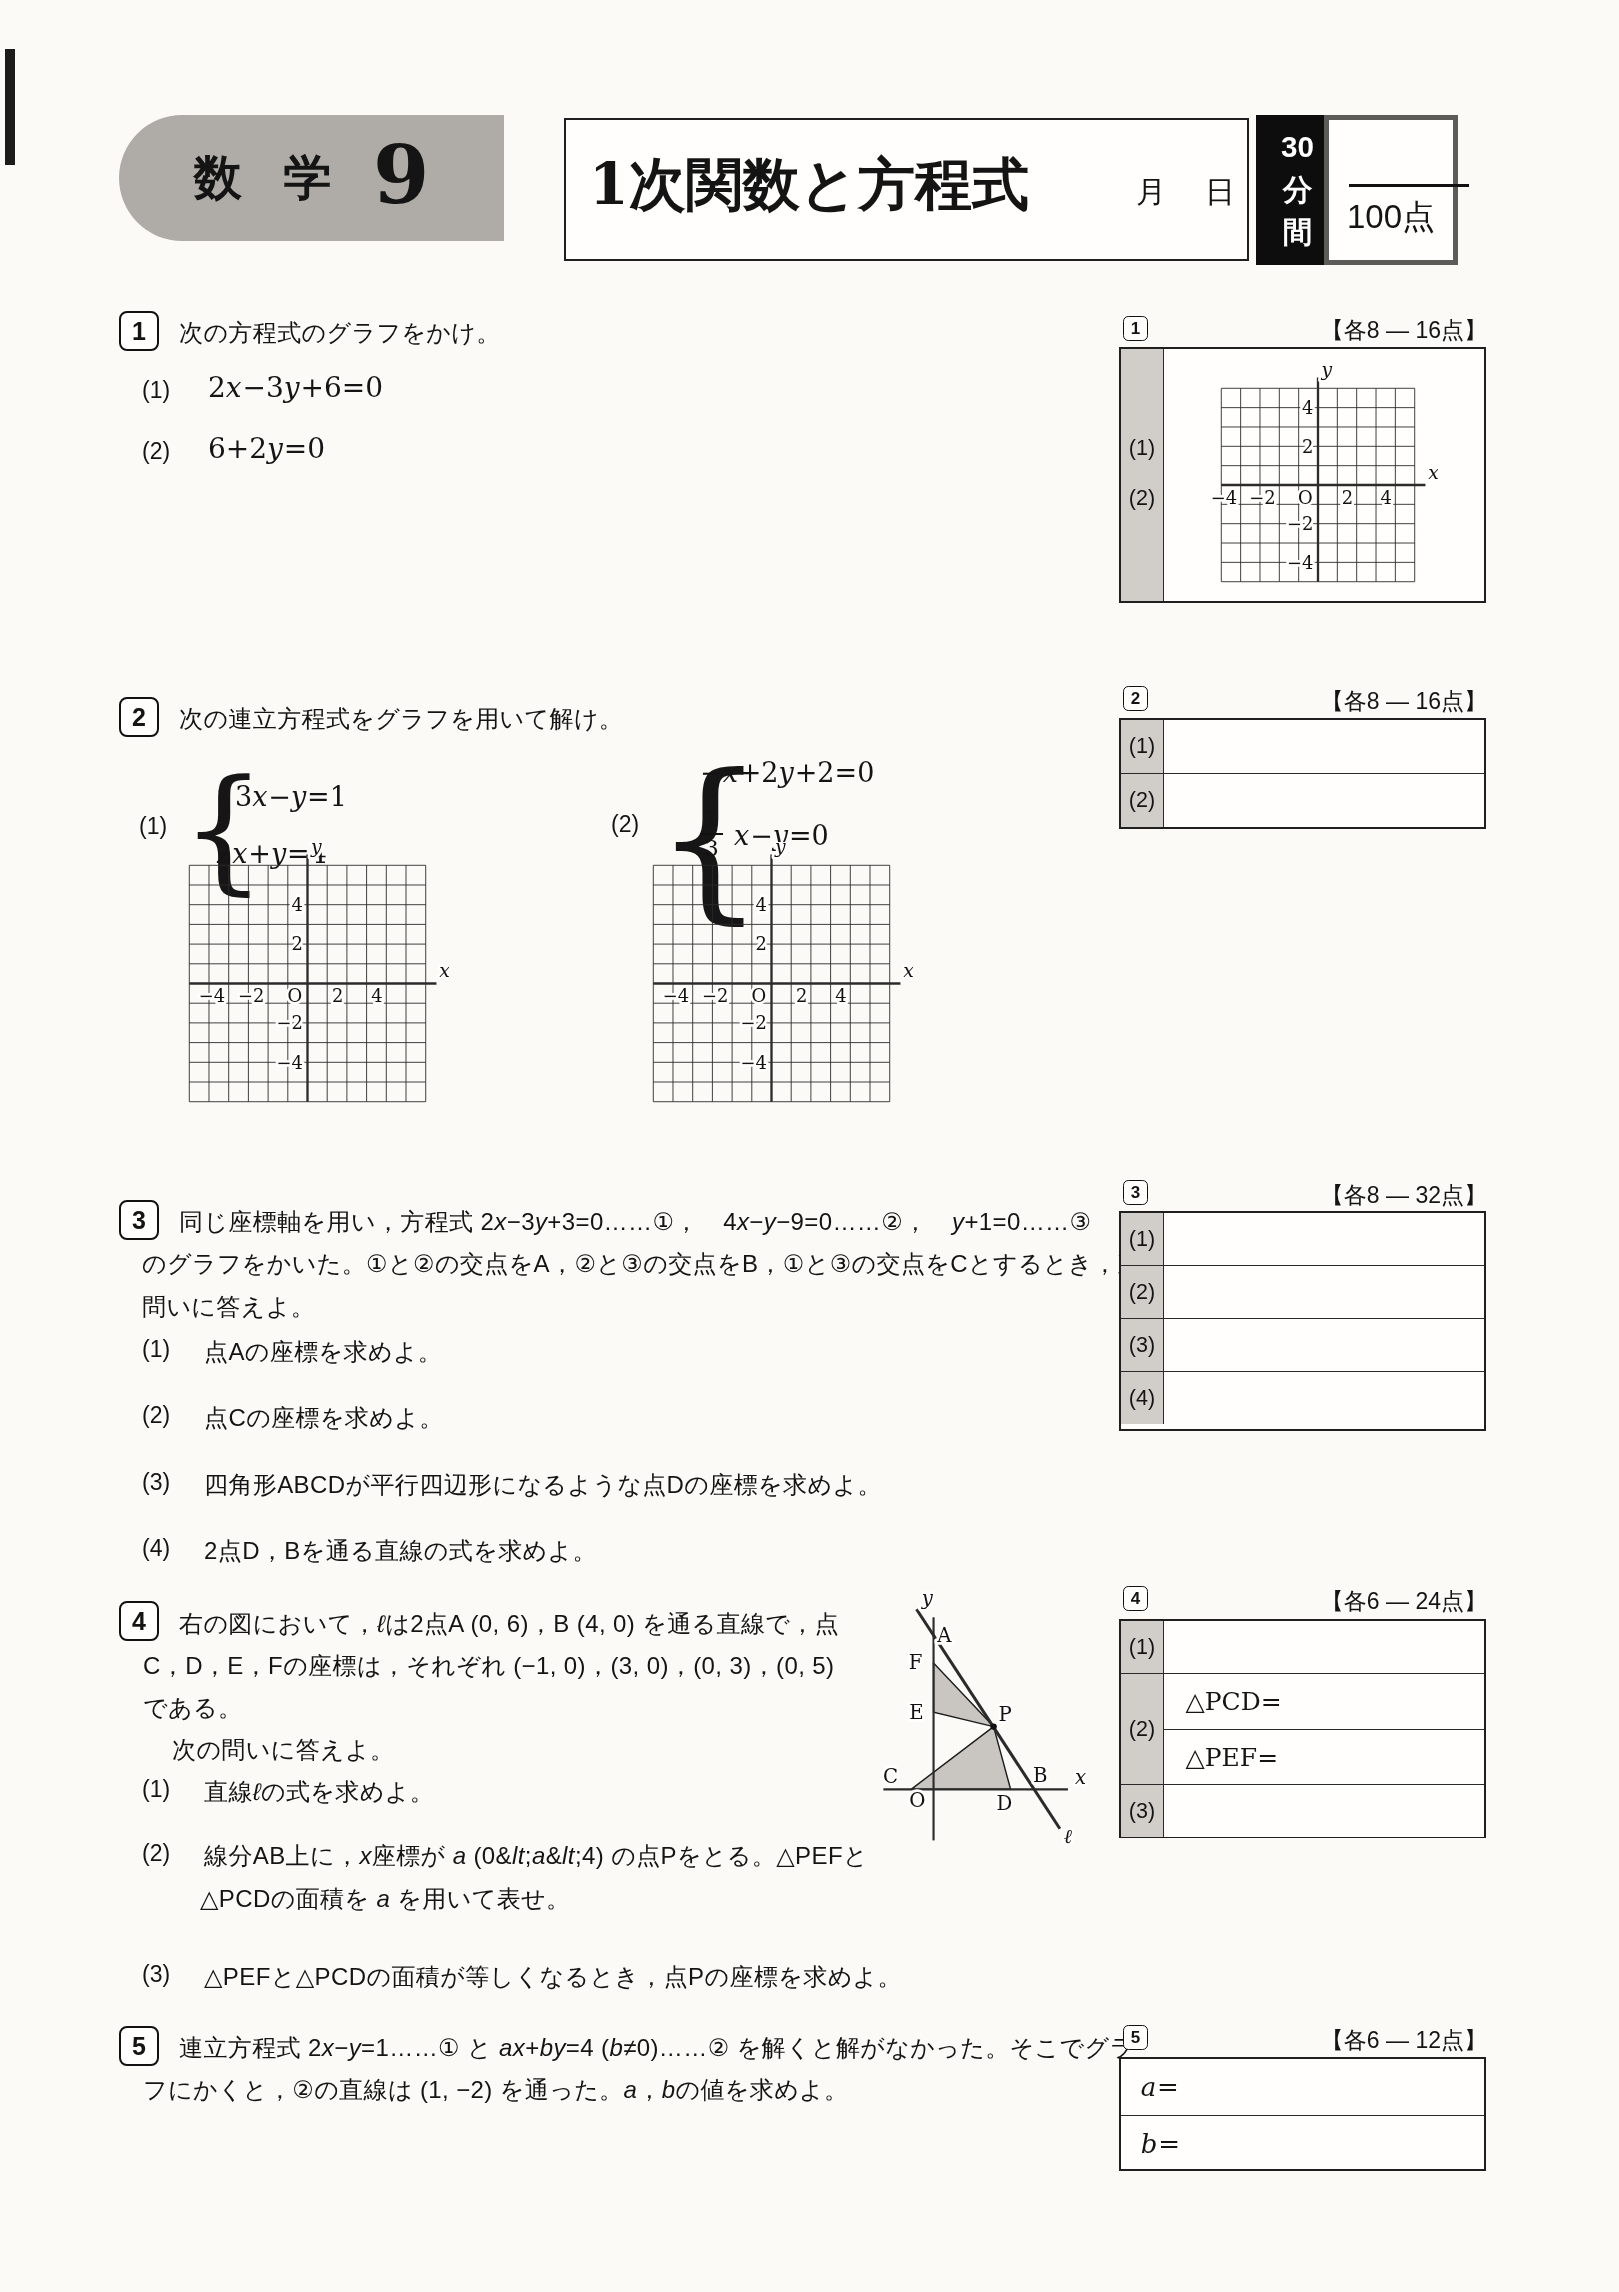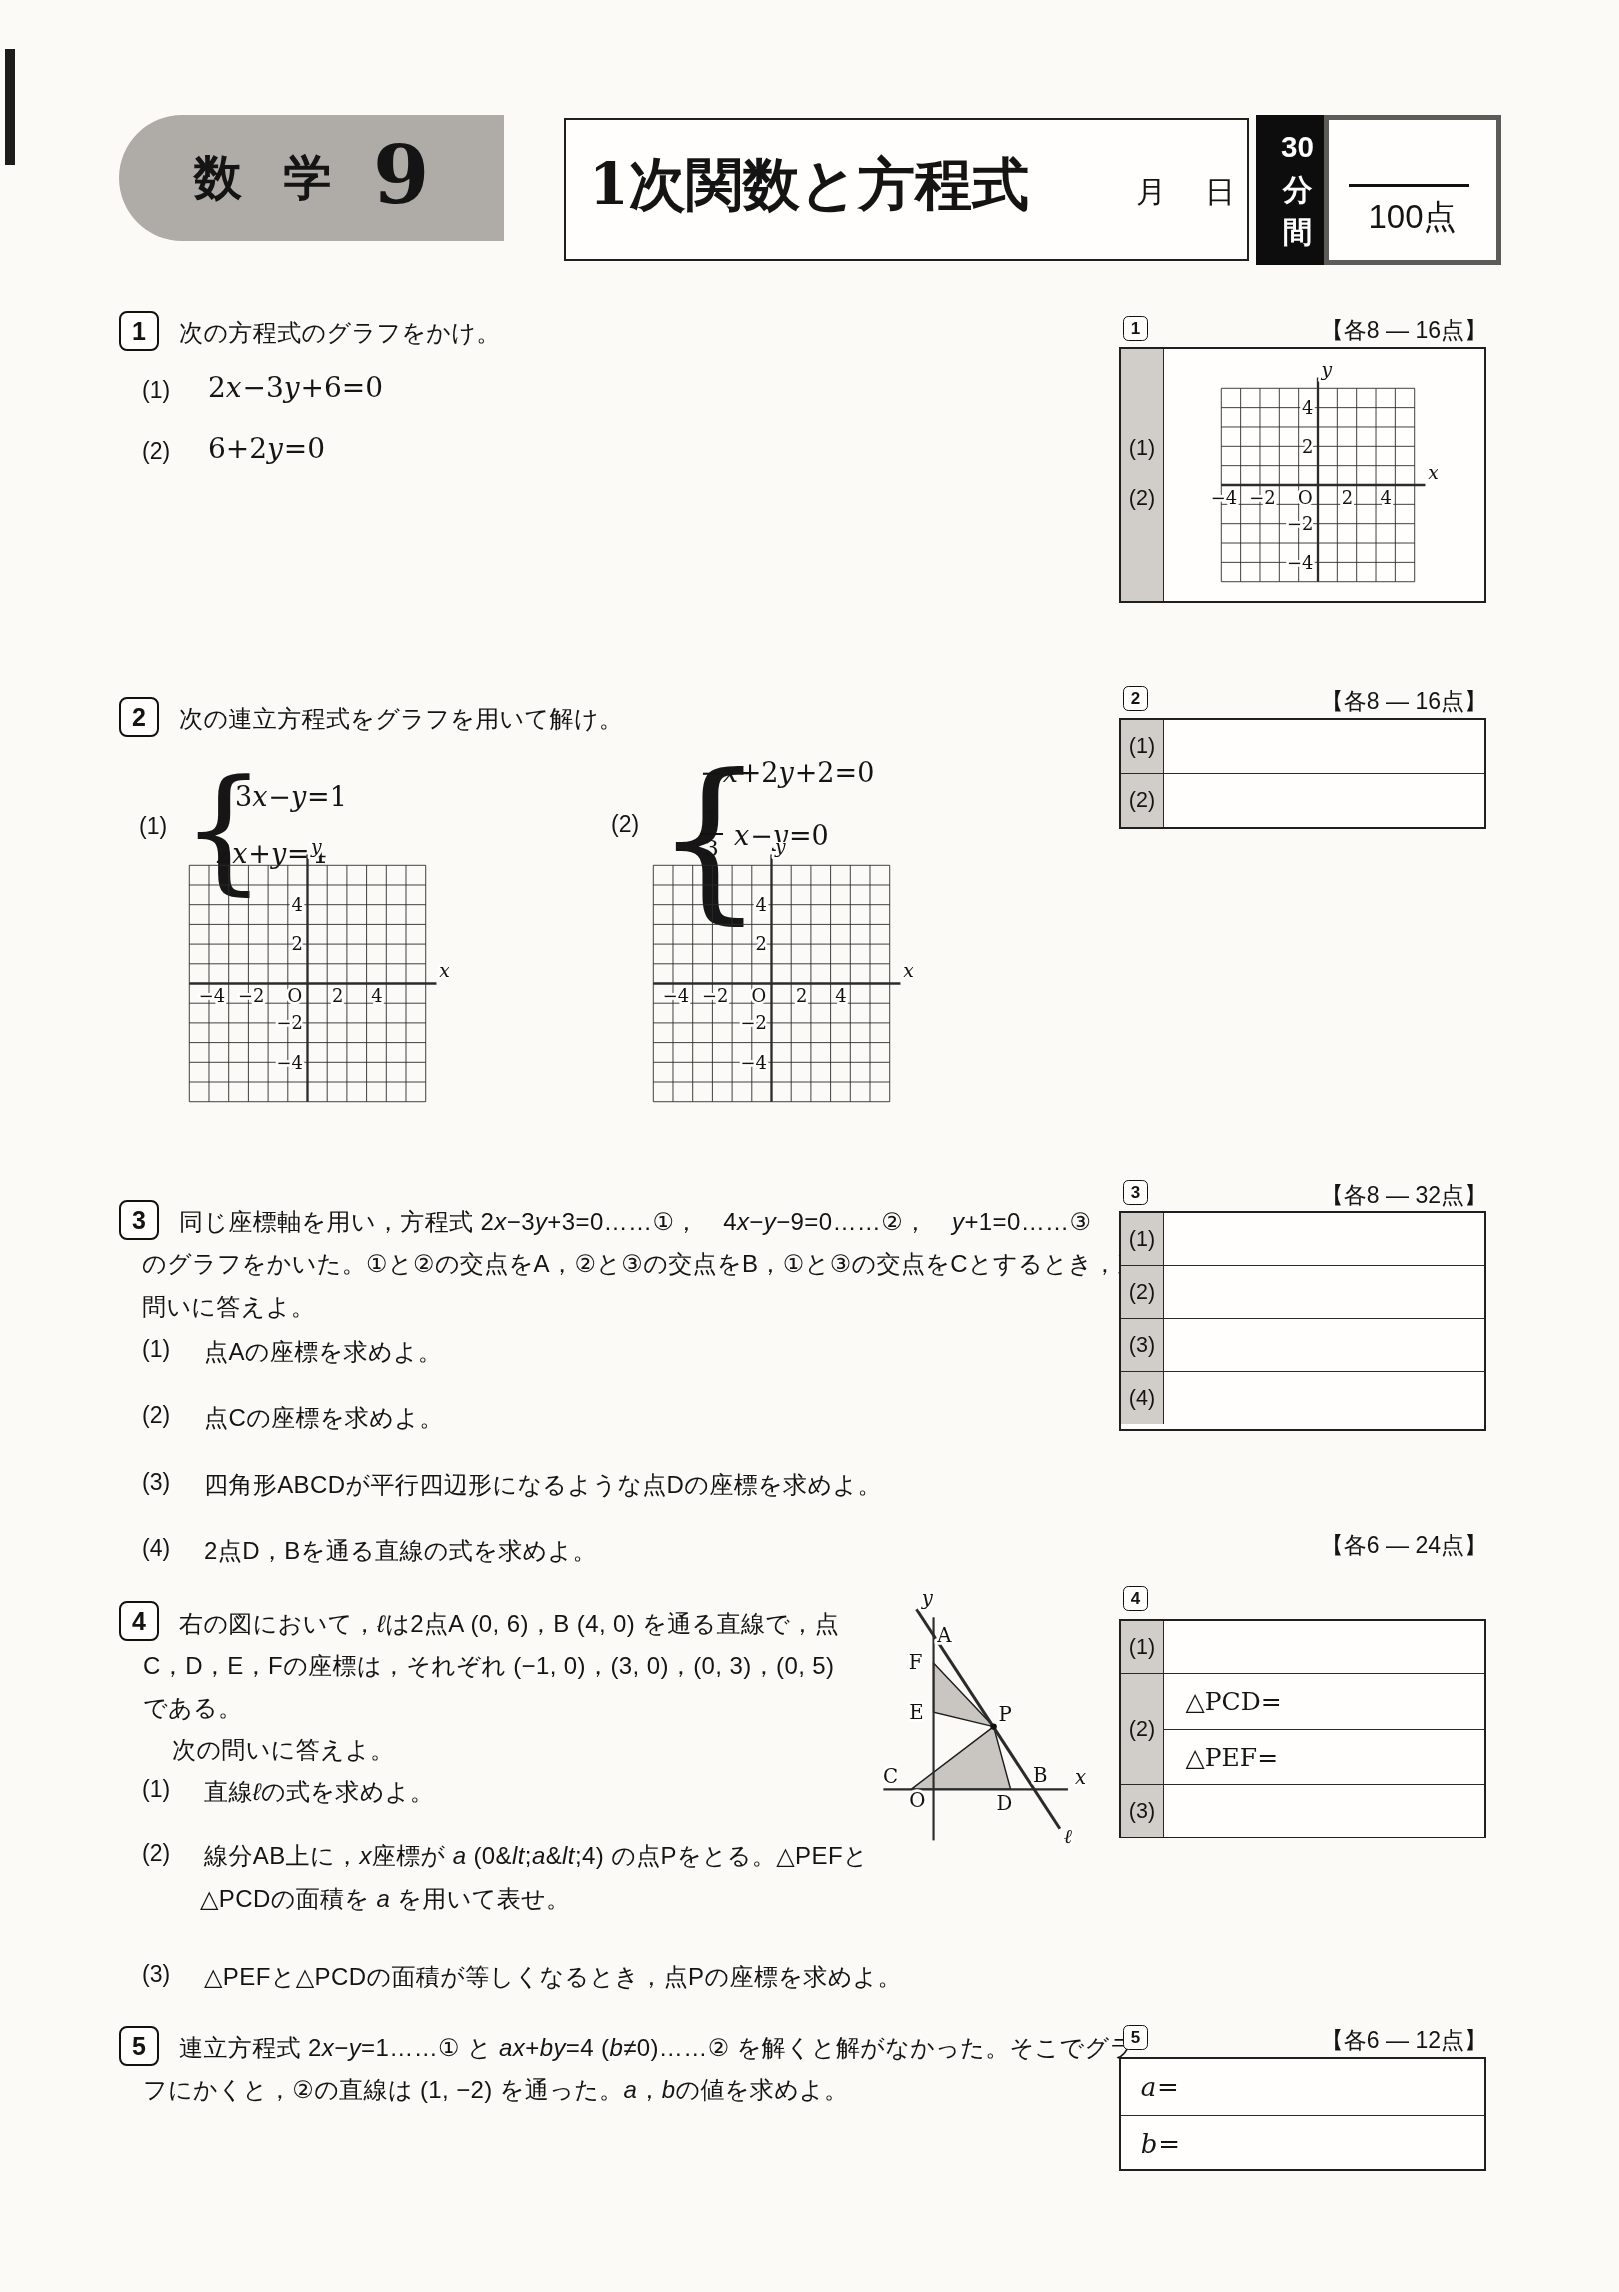--- a/index.html
+++ b/index.html
@@ -20,21 +20,21 @@
     border-radius:64px 0 0 64px;display:flex;align-items:center;justify-content:center;gap:27px;}
   .badge-sub{font-size:48px;font-weight:700;letter-spacing:14.3px;}
   .badge-num{font-family:"DejaVu Serif","Liberation Serif",serif;font-size:81px;font-weight:700;margin-top:-7.2px;}
   .titlebox{left:564px;top:118px;width:681px;height:139px;background:#fffefc;border:2.7px solid #1f1f1f;}
   .title{position:absolute;left:23px;top:27px;font-family:"DejaVu Serif","Liberation Serif",serif;
     font-size:57px;font-weight:700;white-space:nowrap;}
   .md{position:absolute;top:52px;font-size:30px;}
   .timebadge{left:1256px;top:115px;width:83px;height:150px;background:#0d0d0d;color:#fff;
     display:flex;flex-direction:column;align-items:center;justify-content:center;line-height:1.45;
     font-size:29.6px;font-weight:700;}
-  .scorebox{left:1324px;top:115px;width:177px;height:150px;background:#fffefc;border:5.4px solid #5d5b58;box-sizing:border-box;}
+  .scorebox{left:1324px;top:115px;width:134px;height:150px;background:#fffefc;border:5.4px solid #5d5b58;box-sizing:border-box;}
   .scoreline{position:absolute;left:19.7px;top:64px;width:120px;border-top:3.6px solid #111;}
   .scoretext{position:absolute;left:0;top:75px;width:100%;text-align:center;font-size:33px;}
   
   .numbox{width:36px;height:36px;border:2.7px solid #111;border-radius:8px;
     display:flex;align-items:center;justify-content:center;font-size:25px;font-weight:700;background:#fffefc;}
   .numbox-sm{width:23px;height:23px;border:1.8px solid #111;border-radius:5.4px;
     display:flex;align-items:center;justify-content:center;font-size:17px;font-weight:700;background:#fffefc;}
   .points{font-size:23px;text-align:right;white-space:nowrap;}
   
   .aframe{border:2.7px solid #1f1f1f;background:#fffefc;box-sizing:border-box;}
@@ -321,21 +321,21 @@
     <text x="42" y="124" text-anchor="middle" font-size="22" class="gtxt">F</text>
     <text x="43" y="180" text-anchor="middle" font-size="22" class="gtxt">E</text>
     <text x="142" y="182" text-anchor="middle" font-size="22" class="gtxt">P</text>
     <text x="14" y="251" text-anchor="middle" font-size="22" class="gtxt">C</text>
     <text x="181" y="250" text-anchor="middle" font-size="22" class="gtxt">B</text>
     <text x="44" y="278" text-anchor="middle" font-size="22" class="gtxt">O</text>
     <text x="141" y="281" text-anchor="middle" font-size="22" class="gtxt">D</text>
   </svg>
 
 <span class="numbox-sm abs" style="left:1123px;top:1586px;">4</span>
-<span class="points abs" style="left:1209px;top:1530px;width:278px;">【各6 ― 24点】</span>
+<span class="points abs" style="left:1209px;top:1586px;width:278px;">【各6 ― 24点】</span>
 <div class="aframe abs" style="left:1119px;top:1619px;width:367px;height:219px;">
   <div class="arow" style="height:52px;">
     <div class="acell-label">
         <span>(1)</span>
       </div>
     <div class="acell"></div>
   </div>
   <div class="arow" style="height:110px;">
     <div class="acell-label">
         <span>(2)</span>

